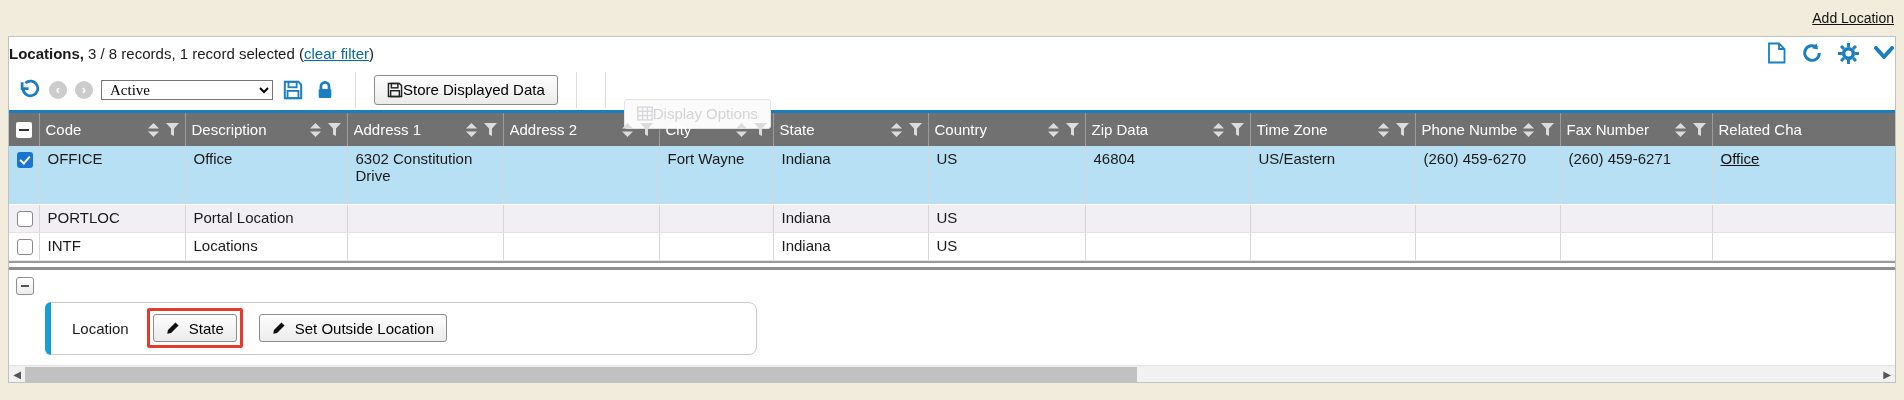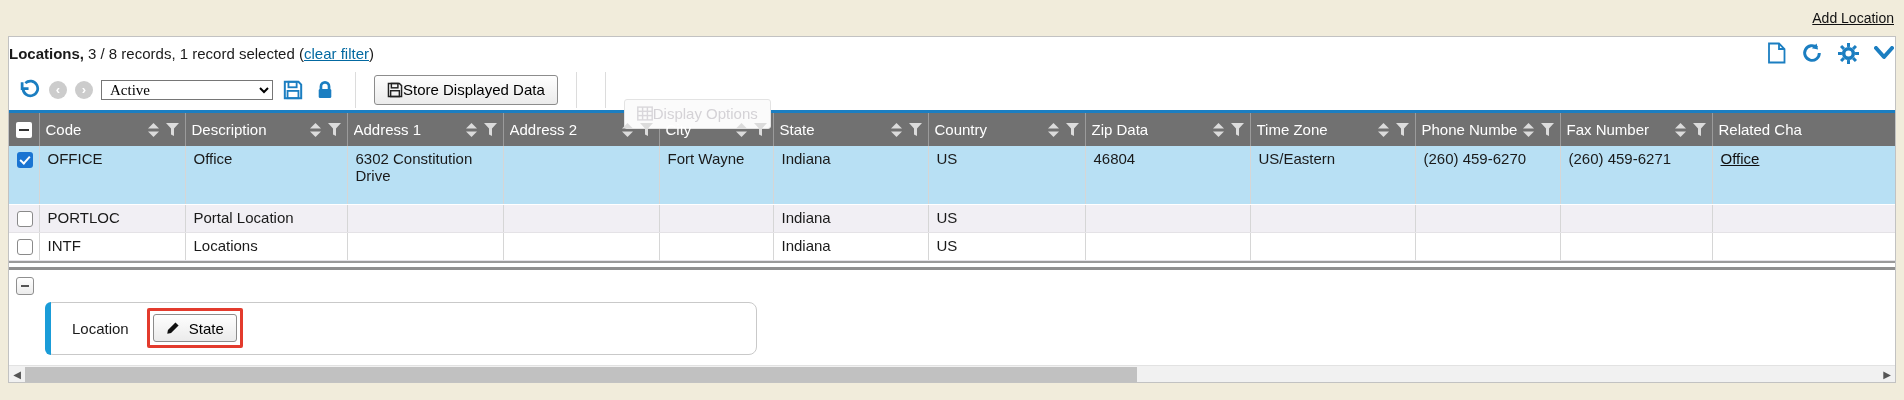--- a/index.html
+++ b/index.html
@@ -421,20 +421,28 @@
     <span class="edit-highlight">
       <button class="act-button">
         <span>
             <svg width="14" height="14" viewBox="0 0 16 16">
               <path d="M10.8 1.6 l3.6 3.6 -8.6 8.6 -4.4 0.8 0.8-4.4 z" fill="#111"></path>
             </svg>
           </span>
         <span>State</span>
       </button>
     </span>
+    <button class="act-button">
+      <span>
+          <svg width="14" height="14" viewBox="0 0 16 16">
+            <path d="M10.8 1.6 l3.6 3.6 -8.6 8.6 -4.4 0.8 0.8-4.4 z" fill="#111"></path>
+          </svg>
+        </span>
+      <span>Set Outside Location</span>
+    </button>
   </div>
 
   <div class="hscroll">
     <span class="hscroll-arrow left">◀</span>
     <div class="hscroll-thumb"></div>
     <span class="hscroll-arrow right">▶</span>
   </div>
 
 </div>
 

